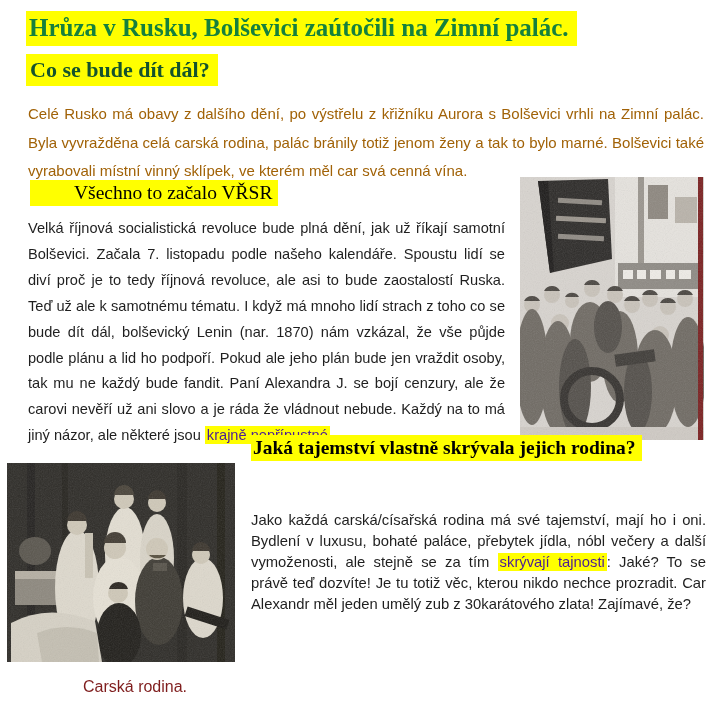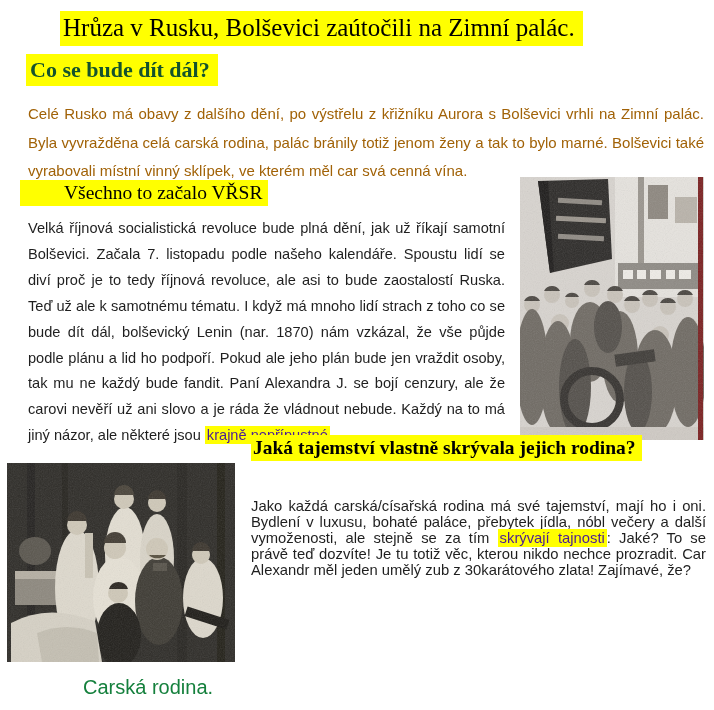--- a/index.html
+++ b/index.html
@@ -4,59 +4,59 @@
 <style>
   html,body{margin:0;padding:0;background:#ffffff;}
   body{
     width:714px;height:710px;position:relative;overflow:hidden;
     font-family:"Liberation Sans",sans-serif;color:#1a1a1a;
   }
   .abs{position:absolute;}
   .hl{background:#ffff00;}
   .headline{
     left:26px;top:11px;max-width:660px;
-    font-family:"Liberation Serif",serif;font-weight:normal;
-    font-size:25px;line-height:34px;color:#000000;
-    padding:0 8px 1px 3px;white-space:nowrap;margin-left:34px;
+    font-family:"Liberation Serif",serif;font-weight:bold;
+    font-size:25px;line-height:34px;color:#15803d;
+    padding:0 8px 1px 3px;white-space:nowrap;
   }
   .subhead{
     left:26px;top:54px;
     font-family:"Liberation Serif",serif;font-weight:bold;
     font-size:22px;line-height:31px;color:#14532d;
     padding:0 8px 1px 4px;white-space:nowrap;
   }
   .intro{
     left:28px;top:100px;width:676px;
     font-size:15px;line-height:28.5px;text-align:justify;
     color:#a16207;
   }
   .sec-head{
     font-family:"Liberation Serif",serif;font-weight:normal;
     font-size:19.5px;line-height:25px;color:#000;
     padding:0 6px 1px 2px;white-space:nowrap;
   }
-  .sec-head.vrsr{left:20px;top:180px;padding-left:44px;}
+  .sec-head.vrsr{left:30px;top:180px;padding-left:44px;}
   .sec-head.family{left:251px;top:435px;font-weight:bold;}
   .col-left{
     left:28px;top:216px;width:477px;
     font-size:14.6px;line-height:25.9px;text-align:justify;color:#1f1f1f;
   }
   .col-right{
-    left:251px;top:498px;width:455px;
-    font-size:14.8px;line-height:16px;text-align:justify;color:#1f1f1f;
+    left:251px;top:510px;width:455px;
+    font-size:14.8px;line-height:21px;text-align:justify;color:#1f1f1f;
   }
   .hl-red{
     background:#ffff00;color:#4c1d95;
     padding:1px 2px;box-decoration-break:clone;-webkit-box-decoration-break:clone;
   }
   .photo{display:block;}
   .photo-right{left:520px;top:177px;width:184px;height:263px;}
   .photo-left{left:7px;top:463px;width:228px;height:199px;}
   .caption{
-    left:83px;top:677px;font-size:20px;line-height:20px;color:#15803d;
+    left:83px;top:677px;font-size:16px;line-height:20px;color:#7f1d1d;
   }
 </style>
 </head>
 <body>
 
 <div class="abs headline hl">Hrůza v Rusku, Bolševici zaútočili na Zimní palác.</div>
 
 <div class="abs subhead hl">Co se bude dít dál?</div>
 
 <div class="abs intro">Celé Rusko má obavy z dalšího dění, po výstřelu z křižníku Aurora s Bolševici vrhli na Zimní palác. Byla vyvražděna celá carská rodina, palác bránily totiž jenom ženy a tak to bylo marné. Bolševici také vyrabovali místní vinný sklípek, ve kterém měl car svá cenná vína.</div>

